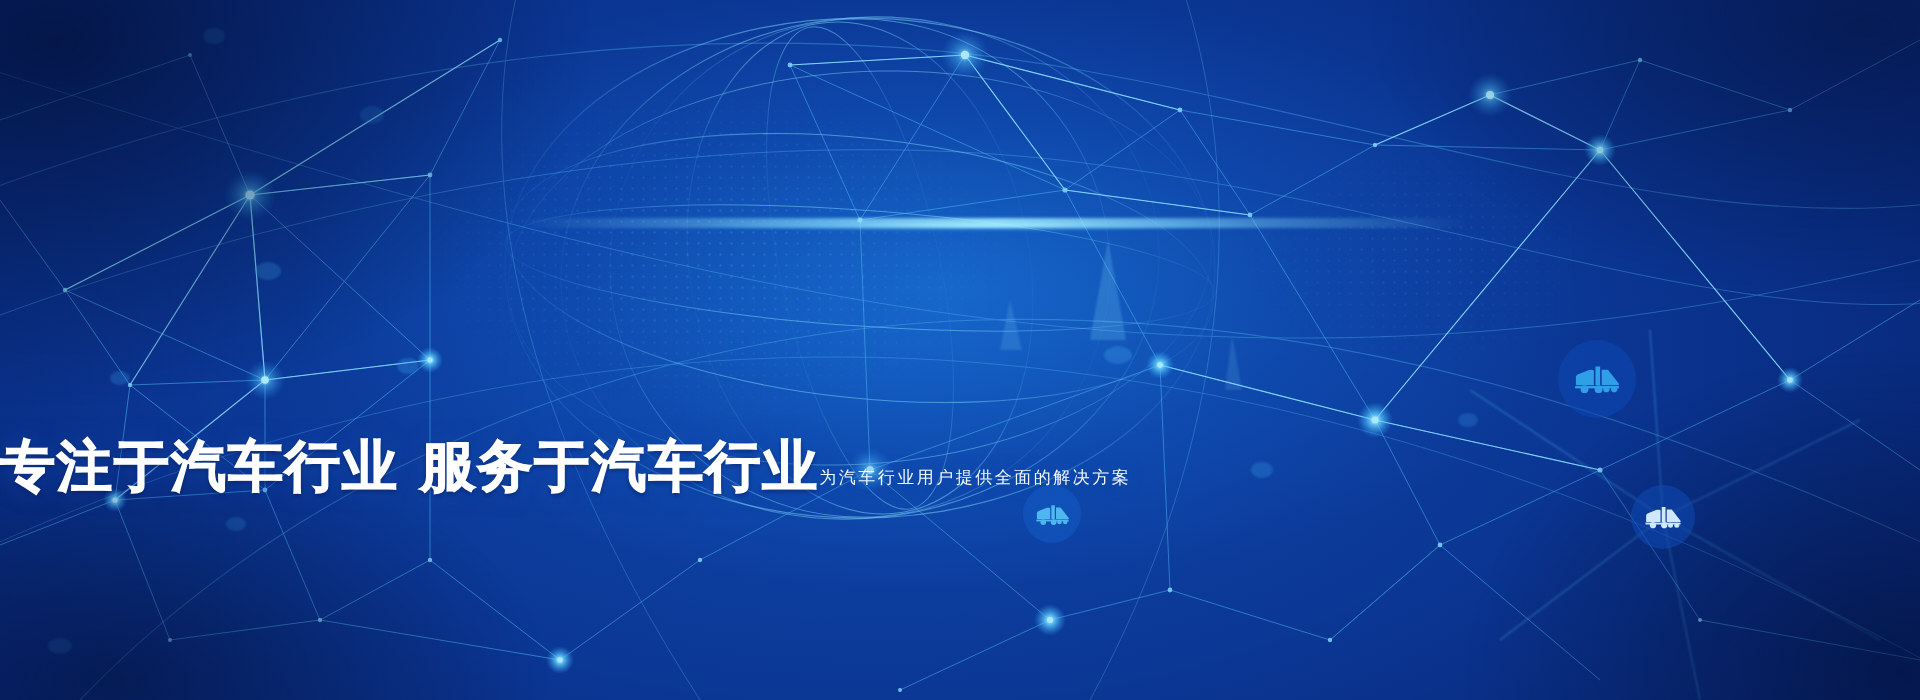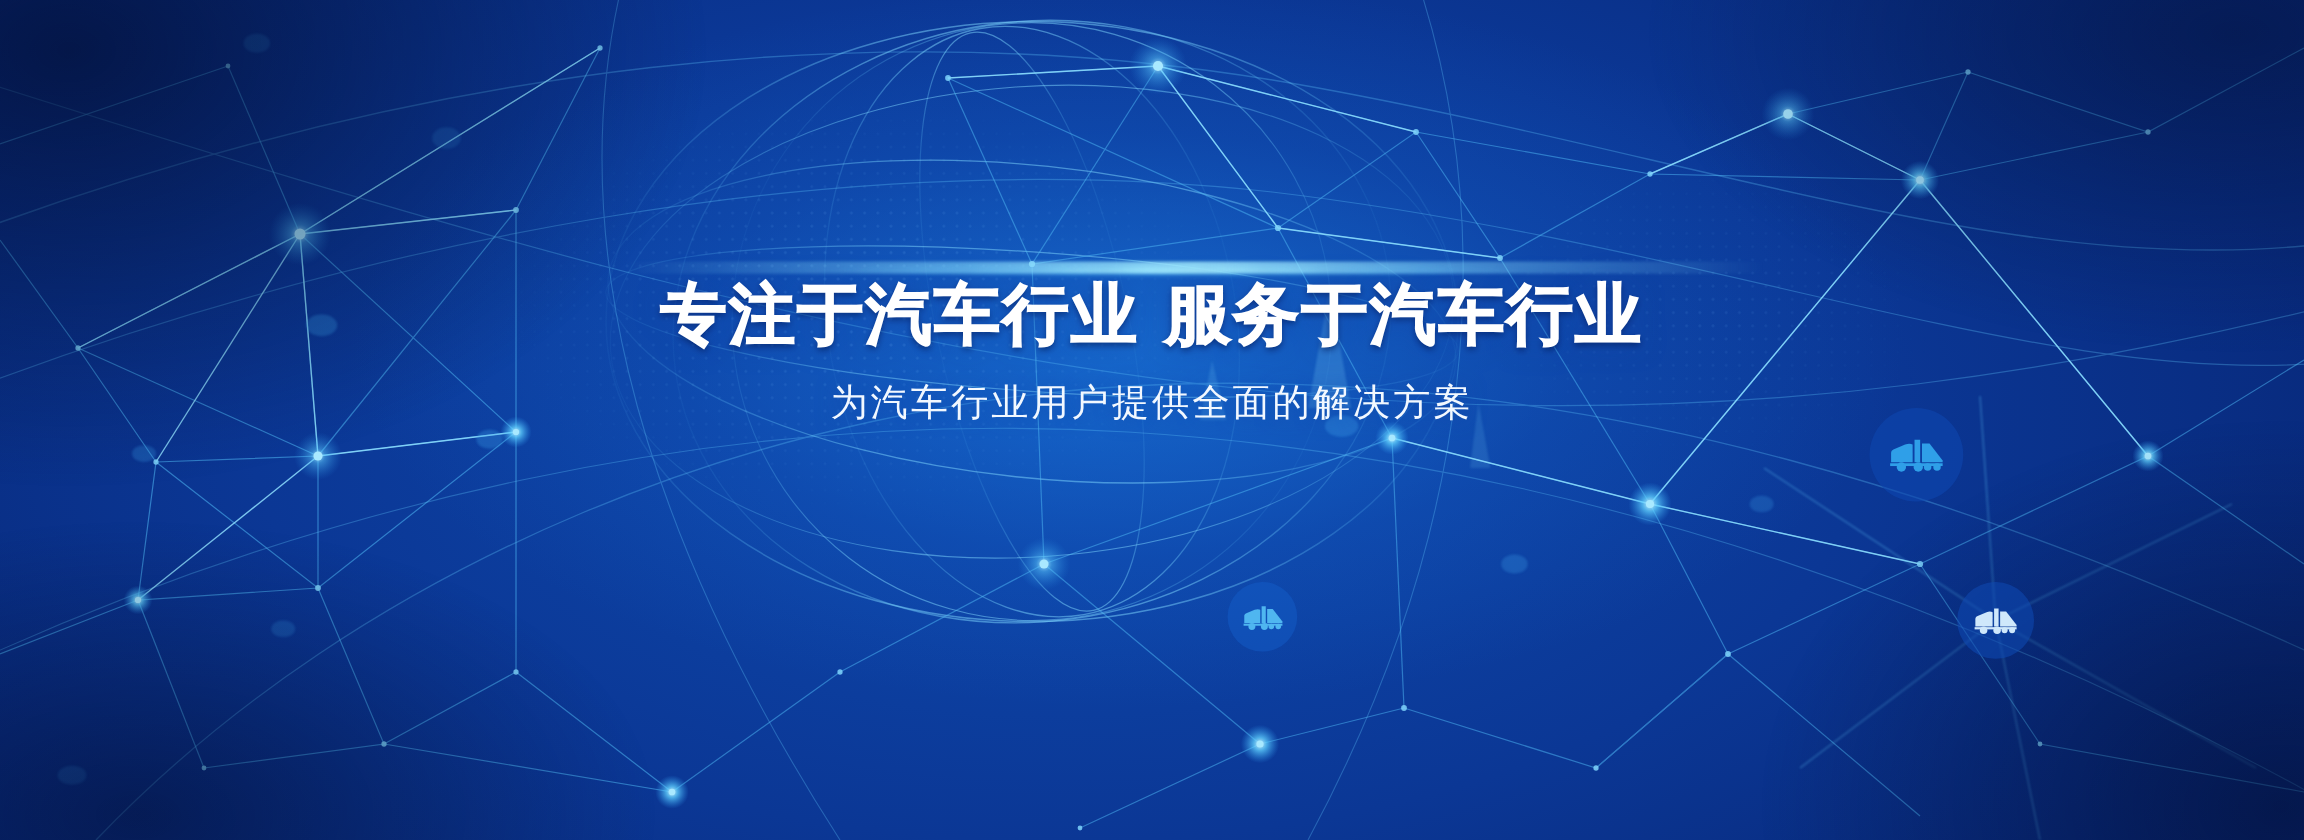--- a/index.html
+++ b/index.html
@@ -65,39 +65,39 @@
     background:linear-gradient(90deg, rgba(80,190,255,0) 0%, rgba(140,225,255,0.55) 30%, rgba(170,240,255,0.8) 50%, rgba(140,225,255,0.5) 70%, rgba(80,190,255,0) 100%);
     filter:blur(1.5px);
     pointer-events:none;
   }
 
   svg.layer { position:absolute; left:0; top:0; width:1920px; height:700px; pointer-events:none; }
 
   
   #text-block {
     position:absolute; left:0; top:0; width:1920px; height:700px;
-    display:flex; flex-direction:column; align-items:center;
+    display:flex; flex-direction:row; align-items:center;
     padding-top:232px;
   }
   #title {
     font-family:"DejaVu Sans", sans-serif;
     font-weight:700;
     font-size:55px;
     letter-spacing:2px;
     color:#ffffff;
     line-height:1.1;
     text-shadow:0 0 22px rgba(20,70,170,0.85), 0 2px 5px rgba(4,20,70,0.7);
     white-space:nowrap;
     -webkit-text-stroke:1.3px #ffffff;
   }
   #subtitle {
     margin-top:22px;
     font-family:"DejaVu Sans", sans-serif;
     font-weight:400;
-    font-size:31px;
+    font-size:17px;
     letter-spacing:2.5px;
     color:#f2f8ff;
     text-shadow:0 0 16px rgba(20,70,170,0.8);
     white-space:nowrap;
   }
 
   
   .truck-badge {
     position:absolute;
     border-radius:50%;

